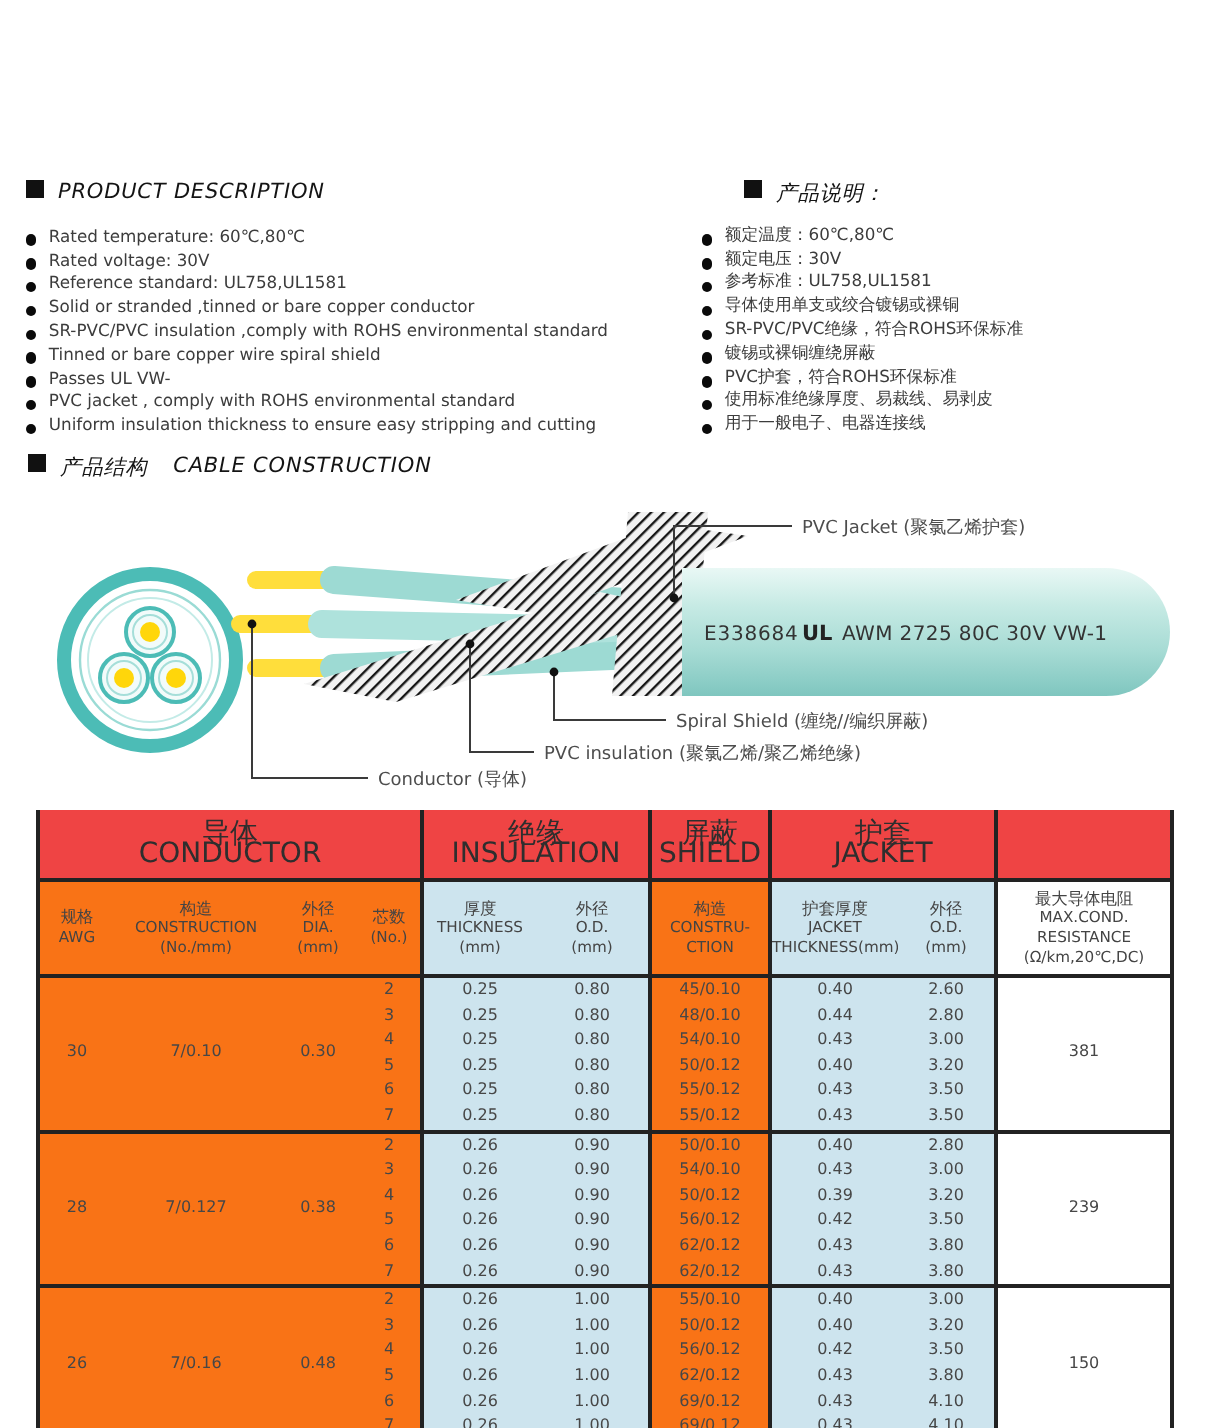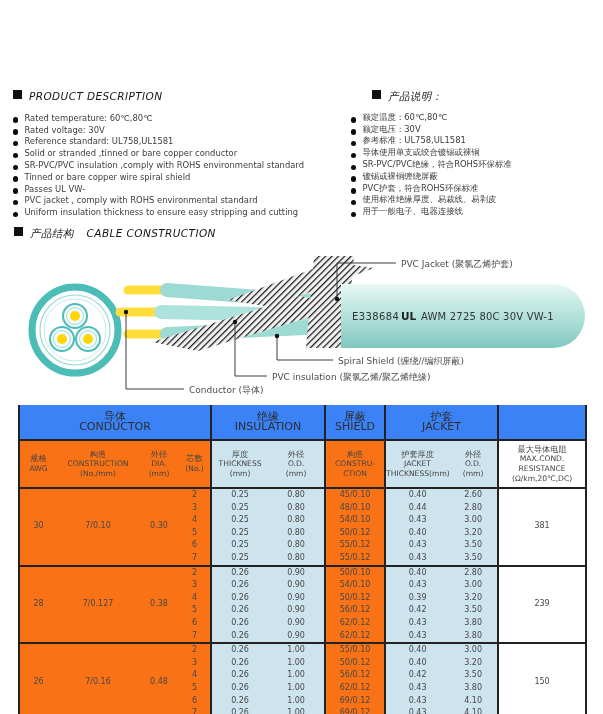--- a/index.html
+++ b/index.html
@@ -20,21 +20,21 @@
 
   
   .diagram{position:absolute;left:0;top:250px;}
 
   
   table.spec{position:absolute;left:18px;top:405px;width:567px;
              border-collapse:collapse;table-layout:fixed;
              border:2px solid #222;border-top:none;}
   table.spec th,table.spec td{padding:0;text-align:center;vertical-align:middle;
              font-weight:normal;overflow:hidden;}
-  .gh{height:34px;font-size:11px;color:#2e2e2e;background:#3b82f6;}
+  .gh{height:34px;font-size:14px;color:#2e2e2e;background:#ef4444;}
   .gh div{line-height:10.5px;}
   .ch{height:46px;font-size:7.6px;color:#444;}
   .ch div{line-height:9.6px;}
   .ch .cnl{font-size:8.2px;}
   thead tr.row-groups th{border-bottom:2px solid #222;}
   thead tr.row-cols th{border-bottom:2px solid #222;}
   tbody td{height:12.6px;font-size:8px;color:#474747;line-height:12.6px;}
   .y{background:#f97316;}
   .b{background:#CDE4EE;}
   .w{background:#fff;border-radius:15px;}

